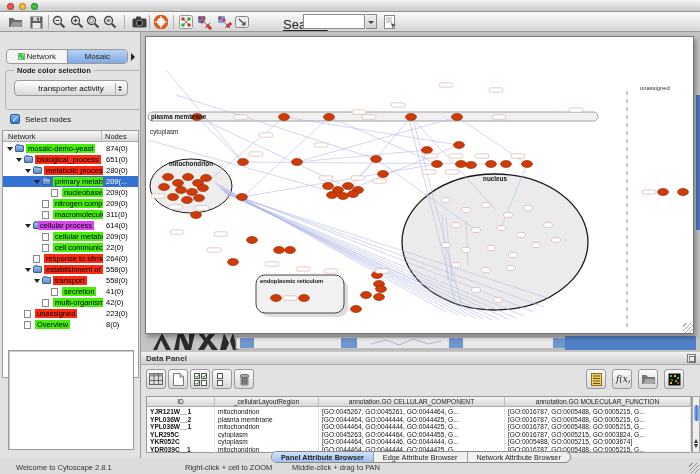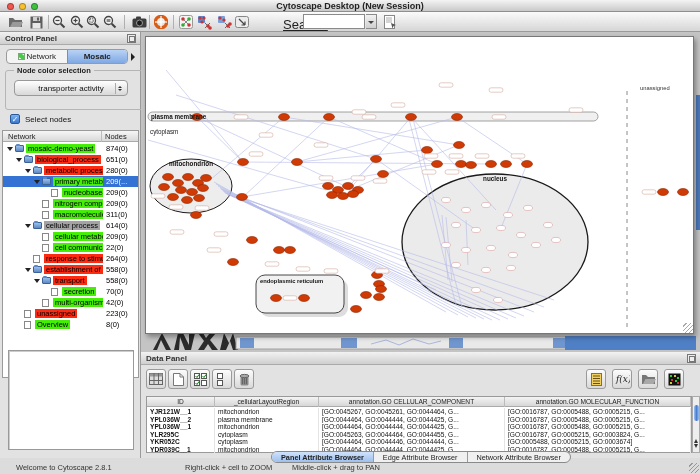--- a/index.html
+++ b/index.html
@@ -31,21 +31,21 @@
   #control-panel { position:absolute; left:0; top:32px; width:141px; height:426px;
     background:#e2e2e2; border-right:1px solid #9a9a9a; }
   .panel-head { height:13px; background:linear-gradient(#f2f2f2,#cfcfcf); border-bottom:1px solid #aaa;
     font-size:8px; font-weight:bold; color:#333; line-height:13px; padding-left:5px; }
   .float-ic { position:absolute; top:2px; right:4px; width:9px; height:9px; border:1px solid #777; background:#eee; }
   .float-ic:after{ content:""; position:absolute; left:1px; top:1px; width:4px; height:4px; border:1px solid #777; }
 
   #cp-tabs { position:absolute; left:6px; top:17px; width:122px; height:15px;
     border:1px solid #9a9a9a; border-radius:4px; background:#f4f4f4; display:flex; }
   .cp-tab { flex:1; font-size:8px; text-align:center; line-height:14px; color:#222; }
-  .cp-tab.on { background:linear-gradient(#b9d2f5,#7fa9e4); border-left:1px solid #88a; border-radius:0 3px 3px 0; font-weight:bold; }
+  .cp-tab.on { background:linear-gradient(#b9d2f5,#7fa9e4); border-left:1px solid #88a; border-radius:0 3px 3px 0; font-weight:normal; }
   #tab-more { position:absolute; left:131px; top:21px; width:0; height:0;
     border:4px solid transparent; border-left-color:#222; }
   .net-ic { display:inline-block; width:7px; height:7px; margin-right:2px; vertical-align:-1px;
     background:radial-gradient(circle at 30% 30%, #4c4 2px, transparent 2.6px),
                radial-gradient(circle at 75% 70%, #4c4 2px, transparent 2.6px), #fff; border:1px solid #7a7; }
 
   #groupbox { position:absolute; left:5px; top:38px; width:156px; height:40px;
     border:1px solid #b5b5b5; border-radius:3px; }
   #groupbox-title { position:absolute; left:8px; top:-5px; background:#e2e2e2; padding:0 3px;
     font-size:7.5px; font-weight:bold; color:#222; }
@@ -133,21 +133,20 @@
 </style>
 </head>
 <body>
 
 <div id="app">
 
   <div id="titlebar">
     <span class="light" id="l-red"></span>
     <span class="light" id="l-yel"></span>
     <span class="light" id="l-grn"></span>
-    <span>Cytoscape Desktop (New Session)</span>
   </div>
 
   <div id="main-toolbar">
     <span class="tbtn" style="left:6px">
       <svg width="15" height="12">
           <path d="M1 11 L1 2 L5 2 L7 4 L14 4 L14 11 Z" fill="#6b6b6b"></path>
           <path d="M2 11 L4.5 6 L15 6 L12.5 11 Z" fill="#9a9a9a"></path>
         </svg>
       </span>
     <span class="tbtn" style="left:27px">
@@ -251,24 +250,20 @@
           <rect x="0.5" y="0.5" width="10" height="13" fill="#fff" stroke="#888"></rect>
           <line x1="2" y1="3" x2="8" y2="3" stroke="#aaa"></line>
           <line x1="2" y1="5" x2="8" y2="5" stroke="#aaa"></line>
           <line x1="2" y1="7" x2="8" y2="7" stroke="#aaa"></line>
           <path d="M7 8 L12 10 L9.5 11 L8.5 13.5 Z" fill="#555"></path>
         </svg>
       </span>
   </div>
 
   <div id="control-panel">
-    <div class="panel-head">
-      <span>Control Panel</span>
-      <span class="float-ic"></span>
-    </div>
     <div id="cp-tabs">
       <div class="cp-tab"><span class="net-ic"></span><span>Network</span></div>
       <div class="cp-tab on"><span>Mosaic</span></div>
     </div>
     <span id="tab-more"></span>
     <div id="groupbox">
       <span id="groupbox-title">Node color selection</span>
       <div id="color-dropdown">
         <span>transporter activity</span>
         <span id="dd-arrows"></span>
@@ -320,21 +315,21 @@
             <span class="tcount">209(0)</span>
           </div>
           <div class="trow" style="top: 66px;">
             <span class="file" style="left: 39px;"></span>
             <span class="tlabel" style="left: 50px; max-width: 50px; background: rgb(70, 238, 7);">macromolecule</span>
             <span class="tcount">311(0)</span>
           </div>
           <div class="trow" style="top: 77px;">
             <span class="exp" style="left: 22px;"></span>
             <span class="fold" style="left: 30px;"></span>
-            <span class="tlabel" style="left: 41px; max-width: 59px; background: #a3a3a3;">cellular process</span>
+            <span class="tlabel" style="left: 35px; max-width: 59px; background: #d946ef;">cellular process</span>
             <span class="tcount">614(0)</span>
           </div>
           <div class="trow" style="top: 88px;">
             <span class="file" style="left: 39px;"></span>
             <span class="tlabel" style="left: 50px; max-width: 50px; background: rgb(70, 238, 7);">cellular metabol</span>
             <span class="tcount">209(0)</span>
           </div>
           <div class="trow" style="top: 99px;">
             <span class="file" style="left: 39px;"></span>
             <span class="tlabel" style="left: 50px; max-width: 50px; background: rgb(70, 238, 7);">cell communicat</span>
@@ -353,21 +348,21 @@
           </div>
           <div class="trow" style="top: 132px;">
             <span class="exp" style="left: 31px;"></span>
             <span class="fold" style="left: 39px;"></span>
             <span class="tlabel" style="left: 50px; max-width: 50px; background: rgb(251, 42, 16);">transport</span>
             <span class="tcount">558(0)</span>
           </div>
           <div class="trow" style="top: 143px;">
             <span class="file" style="left: 48px;"></span>
             <span class="tlabel" style="left: 59px; max-width: 41px; background: rgb(70, 238, 7);">secretion</span>
-            <span class="tcount">70(0)</span>
+            <span class="tcount">41(0)</span>
           </div>
           <div class="trow" style="top: 154px;">
             <span class="file" style="left: 39px;"></span>
             <span class="tlabel" style="left: 50px; max-width: 50px; background: rgb(70, 238, 7);">multi-organism pro</span>
             <span class="tcount">42(0)</span>
           </div>
           <div class="trow" style="top: 165px;">
             <span class="file" style="left: 21px;"></span>
             <span class="tlabel" style="left: 32px; max-width: 68px; background: rgb(251, 42, 16);">unassigned</span>
             <span class="tcount">223(0)</span>

